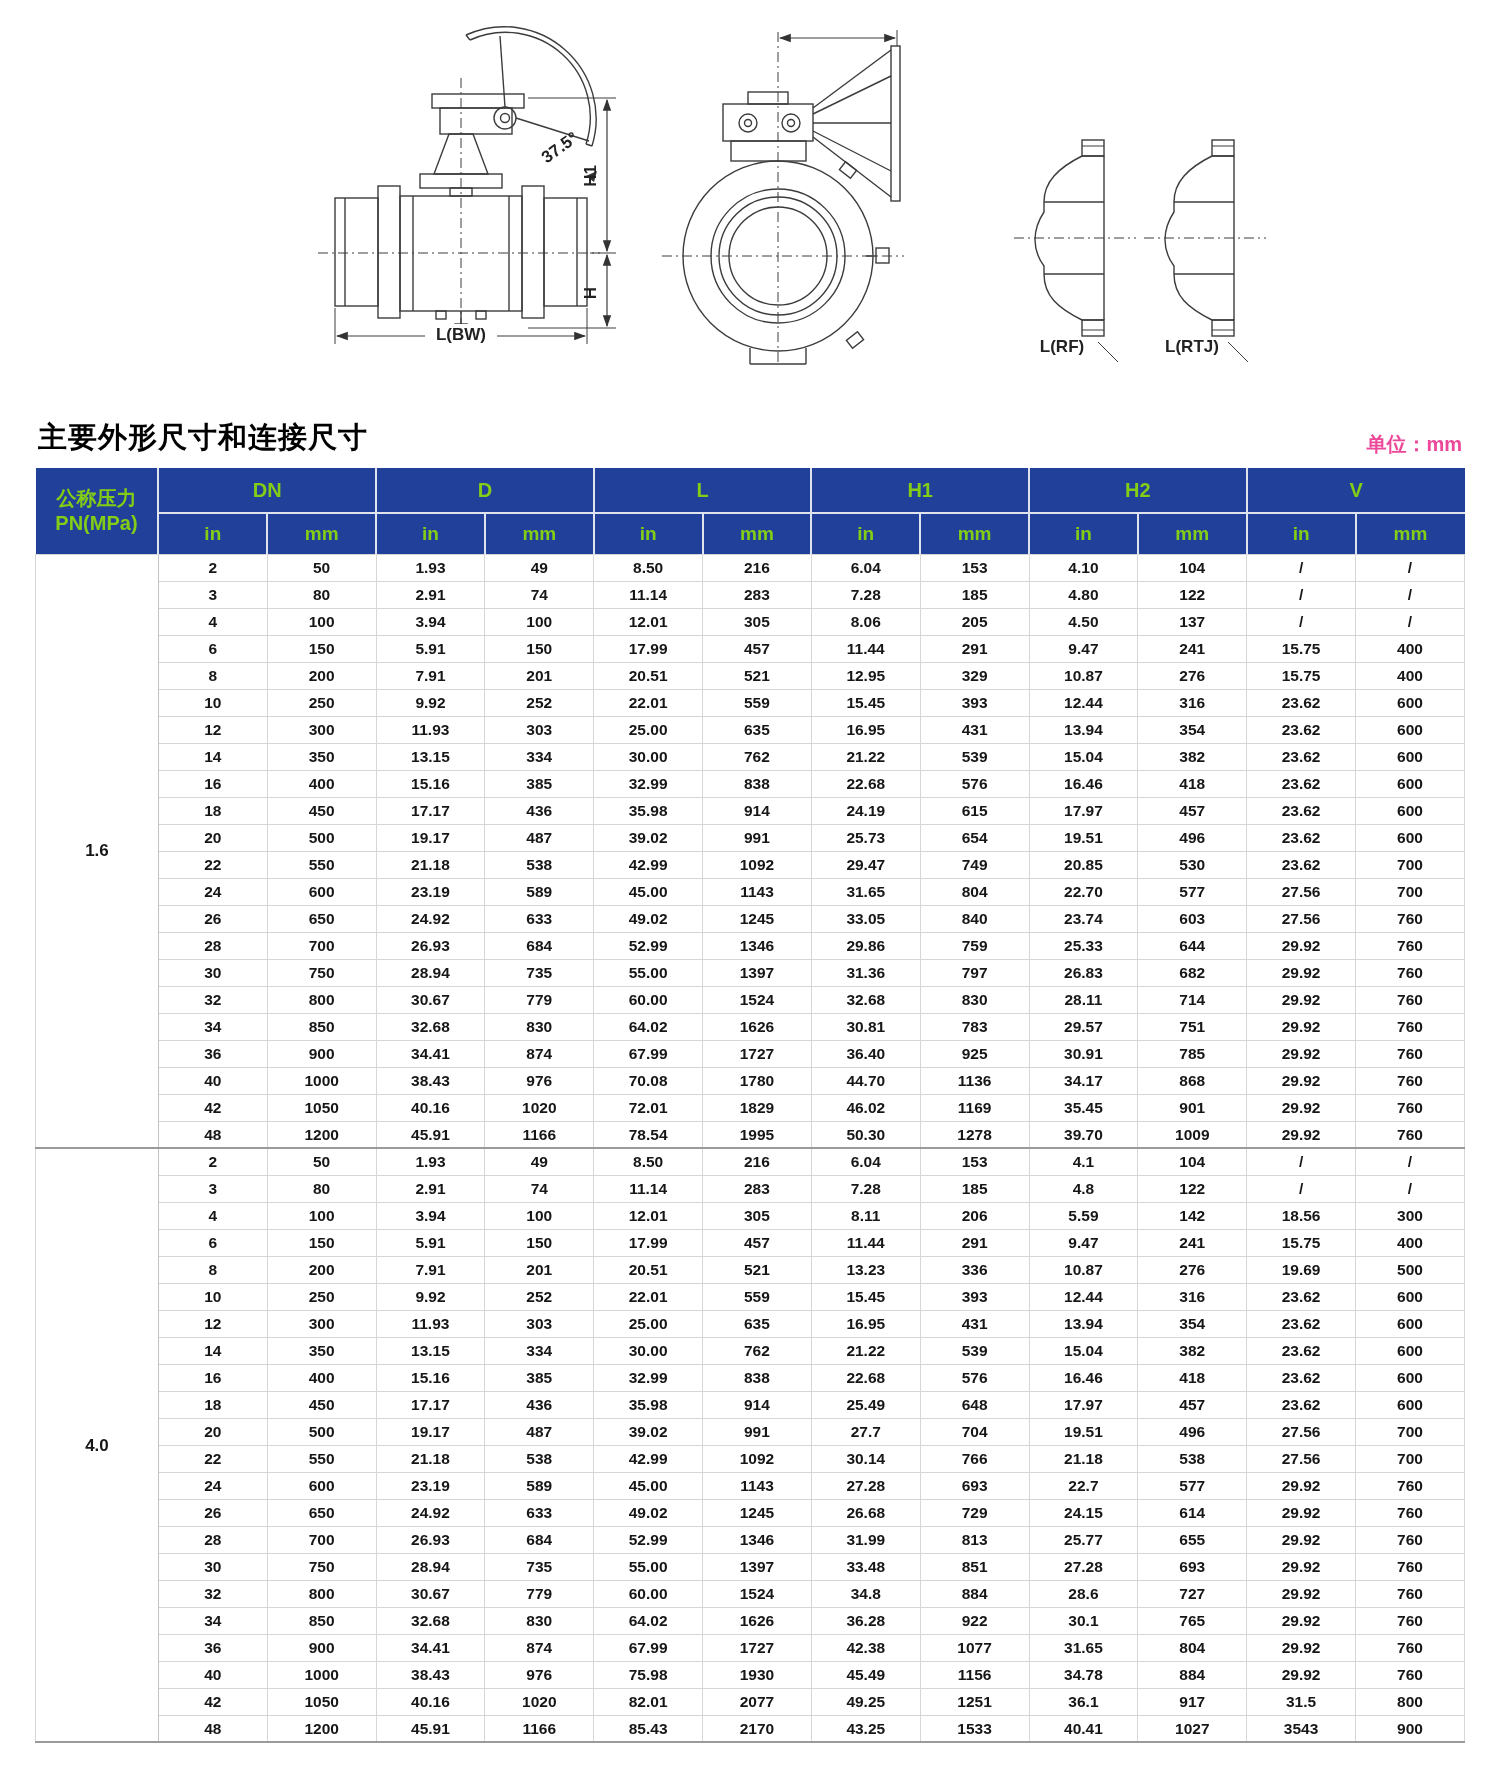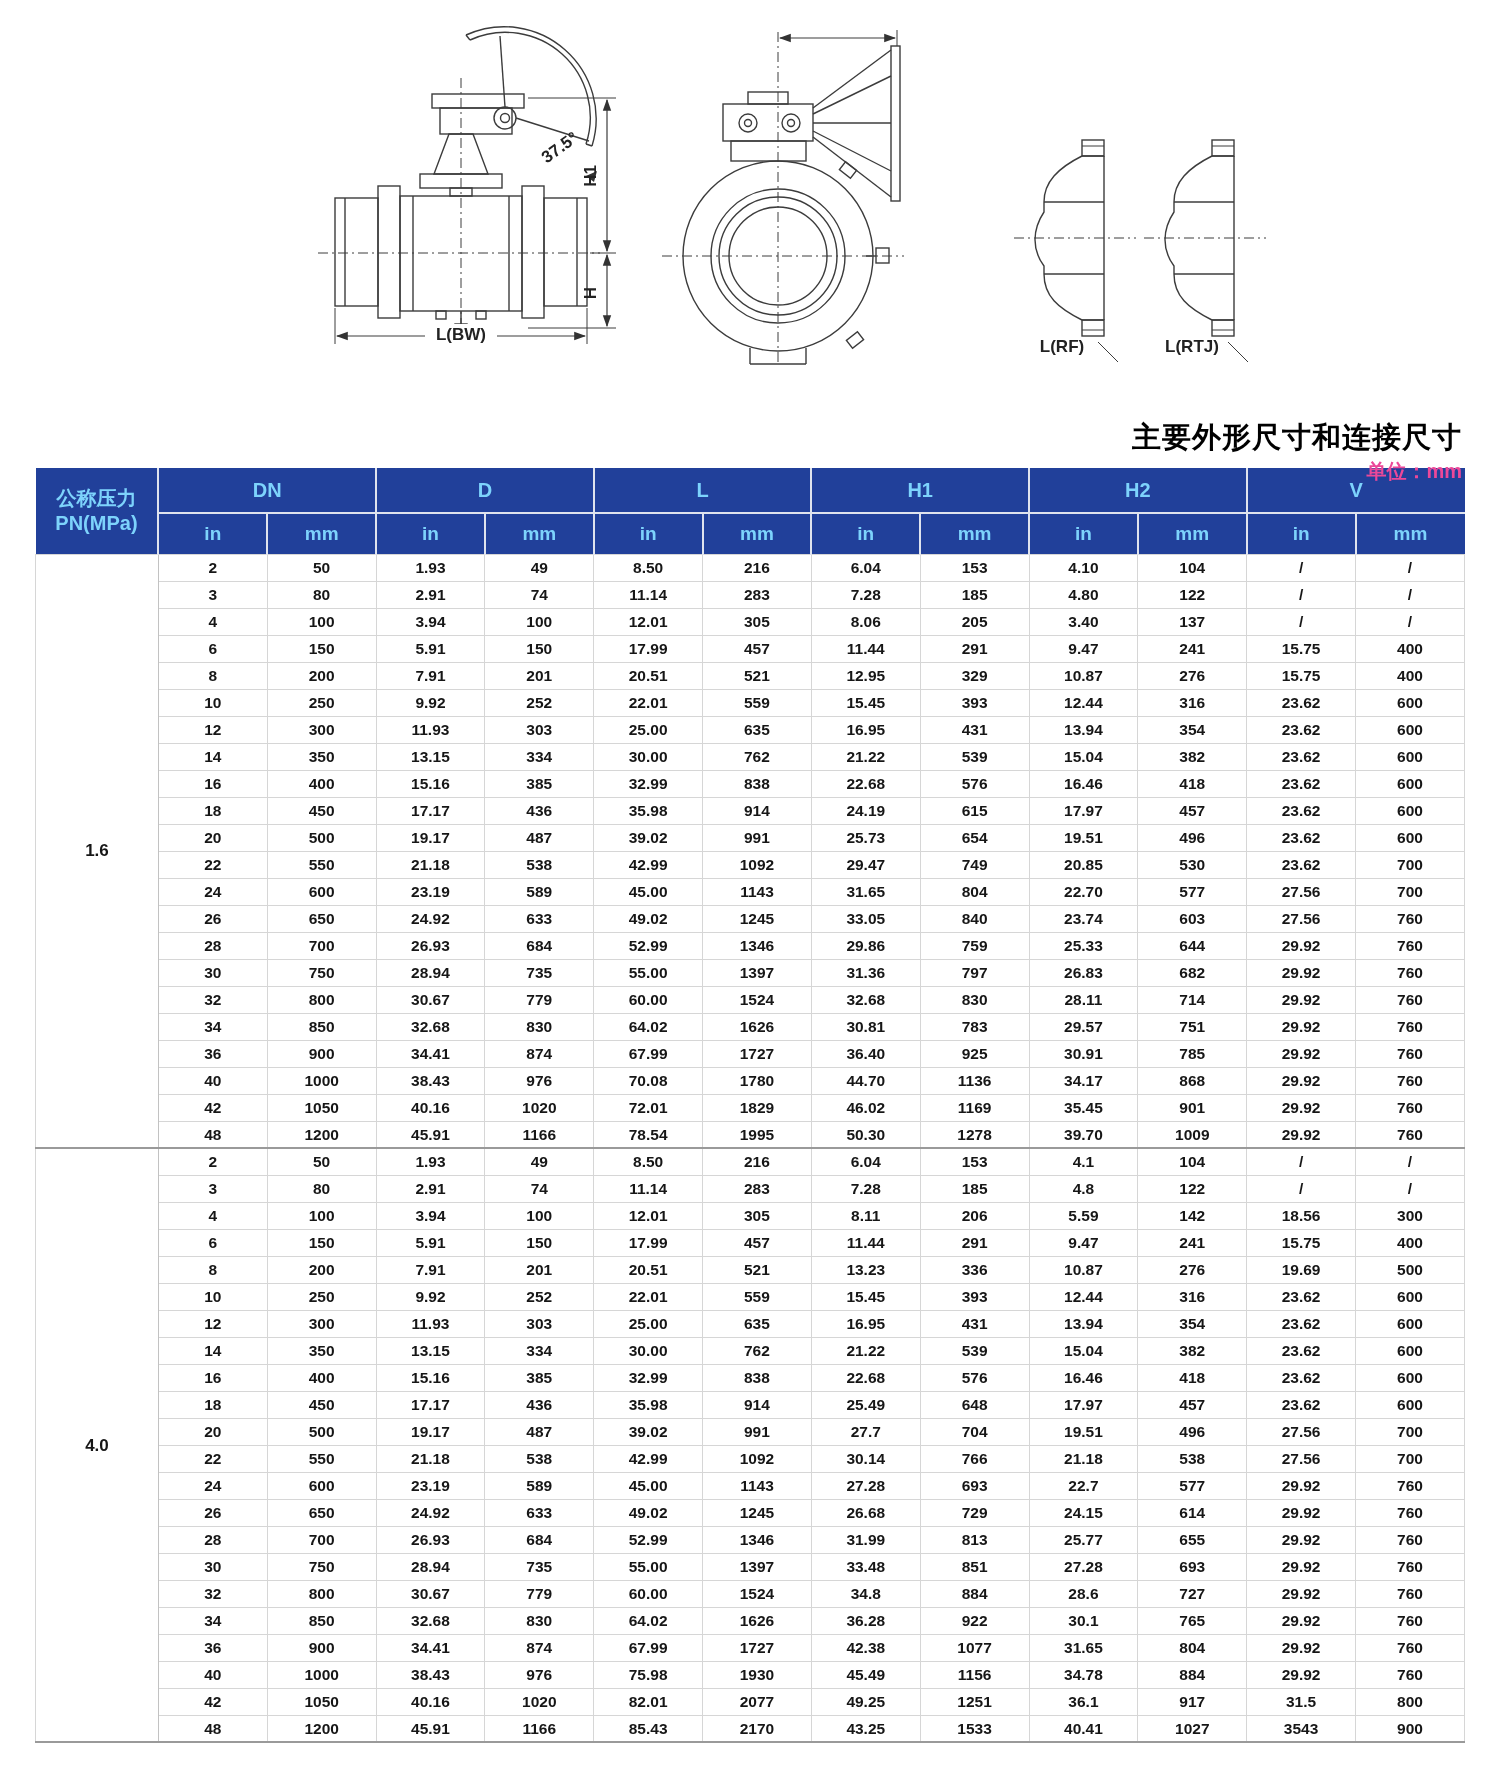--- a/index.html
+++ b/index.html
@@ -11,28 +11,28 @@
   *{box-sizing:border-box;margin:0;padding:0}
   body{
     width:1500px;height:1779px;background:#ffffff;
     font-family:"Liberation Sans","DejaVu Sans",sans-serif;
     color:#1b1b1b;overflow:hidden;
   }
   .drawings{width:1500px;height:362px;margin-top:6px}
   .drawings svg{display:block}
   .title-row{
     display:flex;justify-content:space-between;align-items:flex-end;
-    margin:50px 38px 10px 38px;height:40px;flex-direction:column;
+    margin:50px 38px 10px 38px;height:40px;
   }
   .page-title{font-size:29px;font-weight:bold;color:#000;letter-spacing:1px}
   .unit-label{font-size:20px;font-weight:bold;color:#ec4899}
   .table-wrap{margin:0 35px}
   table{width:100%;border-collapse:collapse;table-layout:fixed}
   thead th{
-    background:var(--header-bg);color:#7dd3fc;font-weight:bold;
+    background:var(--header-bg);color:#84cc16;font-weight:bold;
     border:2px solid var(--header-line);text-align:center;vertical-align:middle;
   }
   thead tr:first-child th{border-top:none}
   thead th:first-child{border-left:none}
   thead th:last-child{border-right:none}
   thead tr.subrow th{border-bottom:none}
   th.pn-head{font-size:20px;line-height:1.25;border-bottom:none}
   th.grp{font-size:20px;height:45px}
   th.sub{font-size:19px;height:41px}
   tbody td{
@@ -258,21 +258,21 @@
         </tr>
         <tr>
           <td>4</td>
           <td>100</td>
           <td>3.94</td>
           <td>100</td>
           <td>12.01</td>
           <td>305</td>
           <td>8.06</td>
           <td>205</td>
-          <td>3.40</td>
+          <td>4.50</td>
           <td>137</td>
           <td>/</td>
           <td>/</td>
         </tr>
         <tr>
           <td>6</td>
           <td>150</td>
           <td>5.91</td>
           <td>150</td>
           <td>17.99</td>

